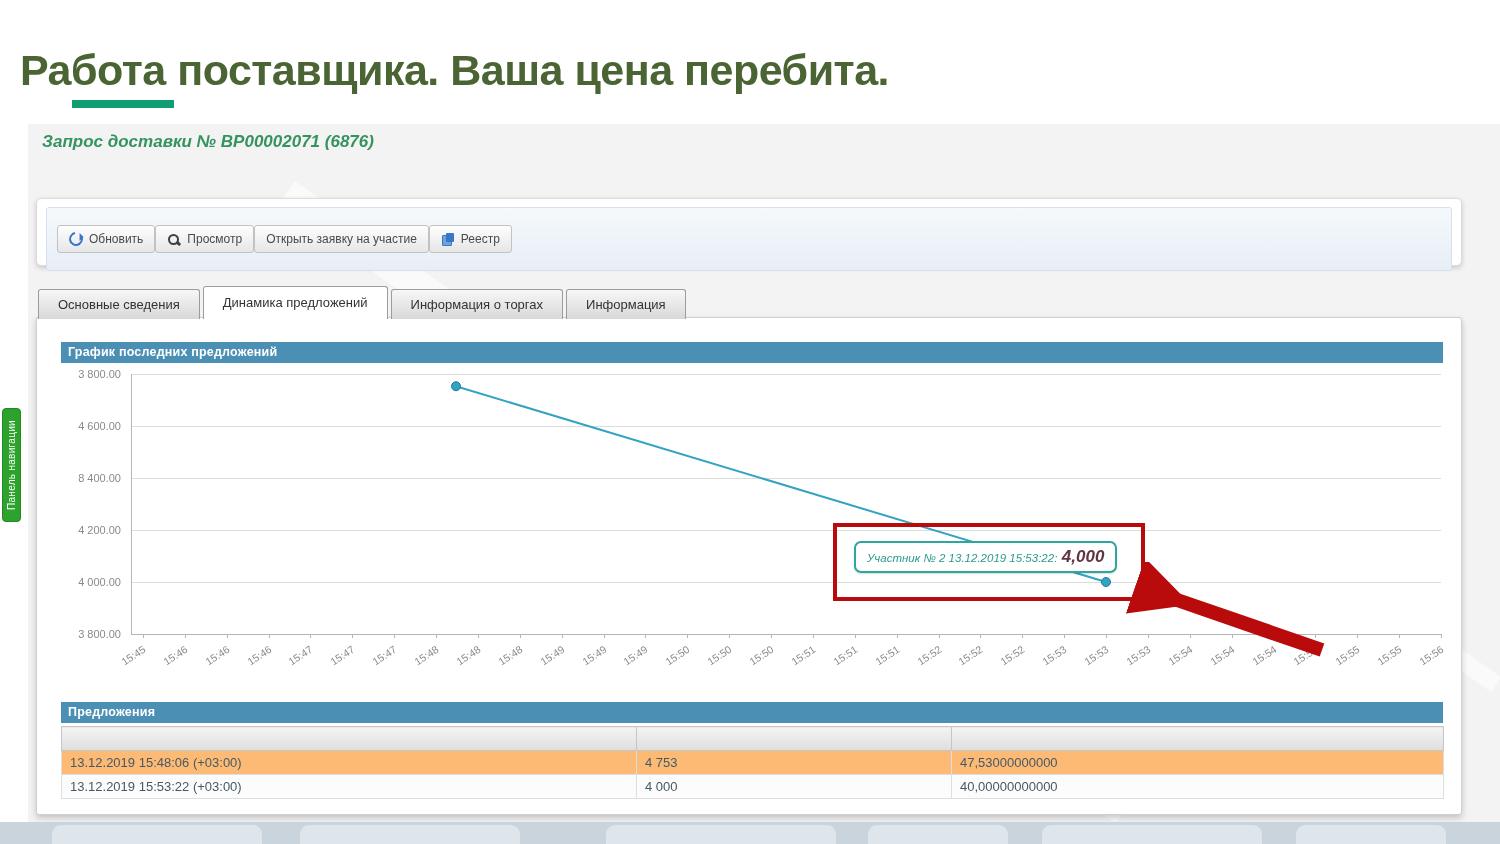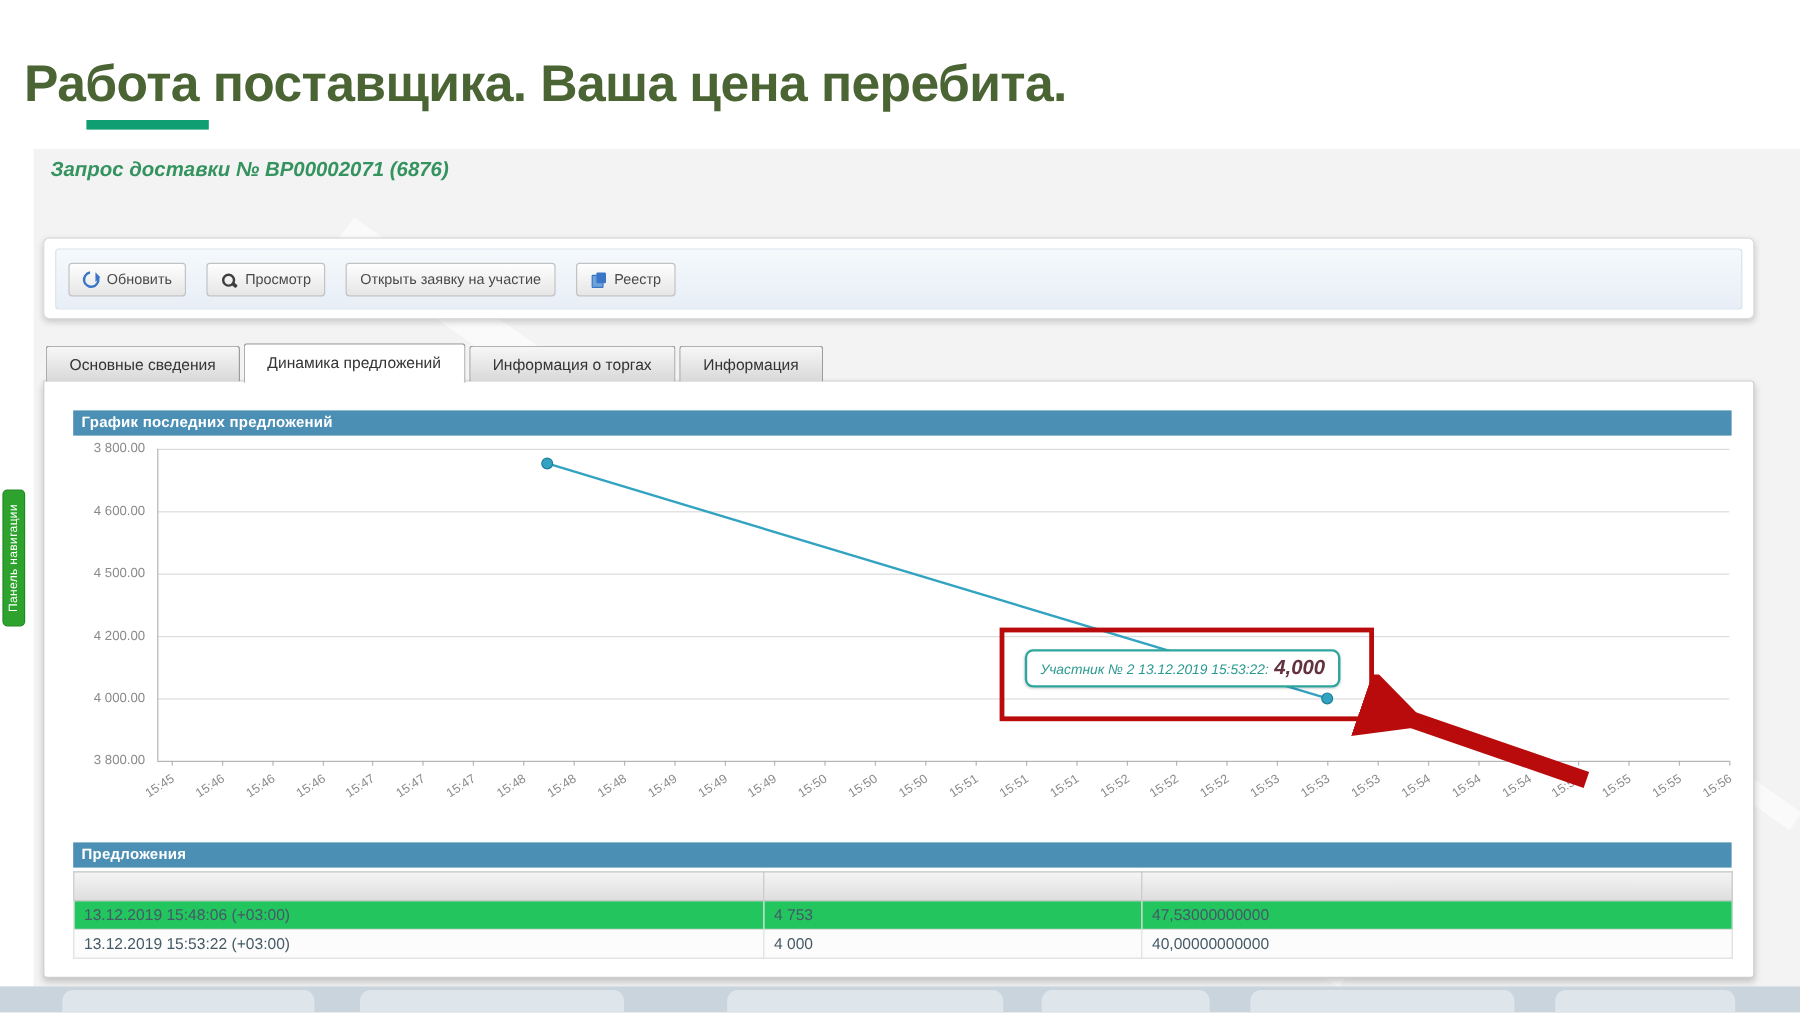--- a/index.html
+++ b/index.html
@@ -40,23 +40,23 @@
     writing-mode:vertical-rl; transform:rotate(180deg); color:#fff; font-size:10px;
     white-space:nowrap; letter-spacing:.3px;
   }
   
   .toolbar-card {
     position:absolute; left:36px; top:198px; width:1426px; height:68px;
     background:#fff; border:1px solid #dcdcdc; border-radius:5px;
     box-shadow:0 2px 5px rgba(0,0,0,.18);
   }
   .toolbar-strip {
-    position:absolute; left:9px; right:9px; top:8px; height:51px;
+    position:absolute; left:9px; right:9px; top:8px; height:64px;
     background:linear-gradient(#f5f9fc,#e7eef6); border:1px solid #d6e1eb;
-    border-radius:3px; display:flex; align-items:center; padding-left:10px; gap:17px;
+    border-radius:3px; display:flex; align-items:center; padding-left:10px; gap:0;
   }
   .tb-btn {
     display:flex; align-items:center; gap:6px; height:28px; padding:0 11px;
     background:linear-gradient(#fefefe,#e6e6e6); border:1px solid #c2c2c2;
     border-radius:3px; font-family:inherit; font-size:12px; color:#4a4a4a; cursor:pointer;
   }
   .tb-icon { width:14px; height:14px; position:relative; display:inline-block; }
   .refresh-icon {
     border:2.5px solid #3a76c8; border-radius:50%;
     border-top-color:transparent; transform:rotate(35deg);
@@ -76,21 +76,21 @@
   }
   .registry-icon::before {
     content:""; position:absolute; left:1px; top:3px; width:8px; height:9px;
     background:#6fa3d8; border:1px solid #3a76c8; border-radius:1px;
   }
   .registry-icon::after {
     content:""; position:absolute; left:5px; top:1px; width:8px; height:9px;
     background:#3a76c8; border-radius:1px;
   }
   
-  .tabs { position:absolute; left:38px; top:286px; display:flex; gap:3px; z-index:3; }
+  .tabs { position:absolute; left:38px; top:286px; display:flex; gap:3px; z-index:3;align-items:center; }
   .tab {
     height:30px; margin-top:2px; line-height:29px; padding:0 19px; font-size:13px;
     color:#333; background:linear-gradient(#f7f7f7,#d8d8d8);
     border:1px solid #9c9c9c; border-bottom:none; border-radius:3px 3px 0 0; cursor:pointer;
     white-space:nowrap;
   }
   .tab.active {
     height:33px; margin-top:0; line-height:31px; background:#fff; position:relative; z-index:4;
   }
   
@@ -135,21 +135,21 @@
   .offers-table {
     position:absolute; left:24px; top:408px; width:1382px;
     border-collapse:collapse; table-layout:fixed; font-size:13px;
   }
   .offers-table th {
     height:24px; background:linear-gradient(#f4f4f4,#dedede); border:1px solid #c6c6c6;
     font-size:12.5px; color:#3c5a6b; font-weight:bold; text-align:center;
   }
   .offers-table td {
     height:24px; border:1px solid #dedede; border-top:none; color:#455a66;
-    padding:0 8px; background:#22c55e;
+    padding:0 8px; background:#fdba74;
   }
   .offers-table tr:nth-child(2) td { background:#fcfcfc; }
   
   .bottom-strip { position:absolute; left:0; top:822px; width:1500px; height:22px; background:#c9d4dc; }
   .bs-rect { position:absolute; top:3px; height:19px; border-radius:9px 9px 0 0; background:#dee6eb; }
 </style>
 </head>
 <body>
 
 <div class="canvas">
@@ -218,21 +218,21 @@
         </svg>
       <div class="chart-tooltip">
         <span class="tt-label">Участник № 2 13.12.2019 15:53:22:</span>
         <span class="tt-value">4,000</span>
       </div>
     <div class="gridline" style="top: 8px;"></div>
         <div class="ylab" style="top: 2px;">3 800.00</div>
         <div class="gridline" style="top: 60px;"></div>
         <div class="ylab" style="top: 54px;">4 600.00</div>
         <div class="gridline" style="top: 112px;"></div>
-        <div class="ylab" style="top: 106px;">4 500.00</div>
+        <div class="ylab" style="top: 106px;">8 400.00</div>
         <div class="gridline" style="top: 164px;"></div>
         <div class="ylab" style="top: 158px;">4 200.00</div>
         <div class="gridline" style="top: 216px;"></div>
         <div class="ylab" style="top: 210px;">4 000.00</div>
         <div class="ylab" style="top: 262px;">3 800.00</div>
         <div class="yaxis"></div>
         <div class="xaxis"></div>
         <div class="xtick" style="left: 82px;"></div>
         <div class="xlab" style="left: 42px;">15:45</div>
         <div class="xtick" style="left: 123.871px;"></div>

